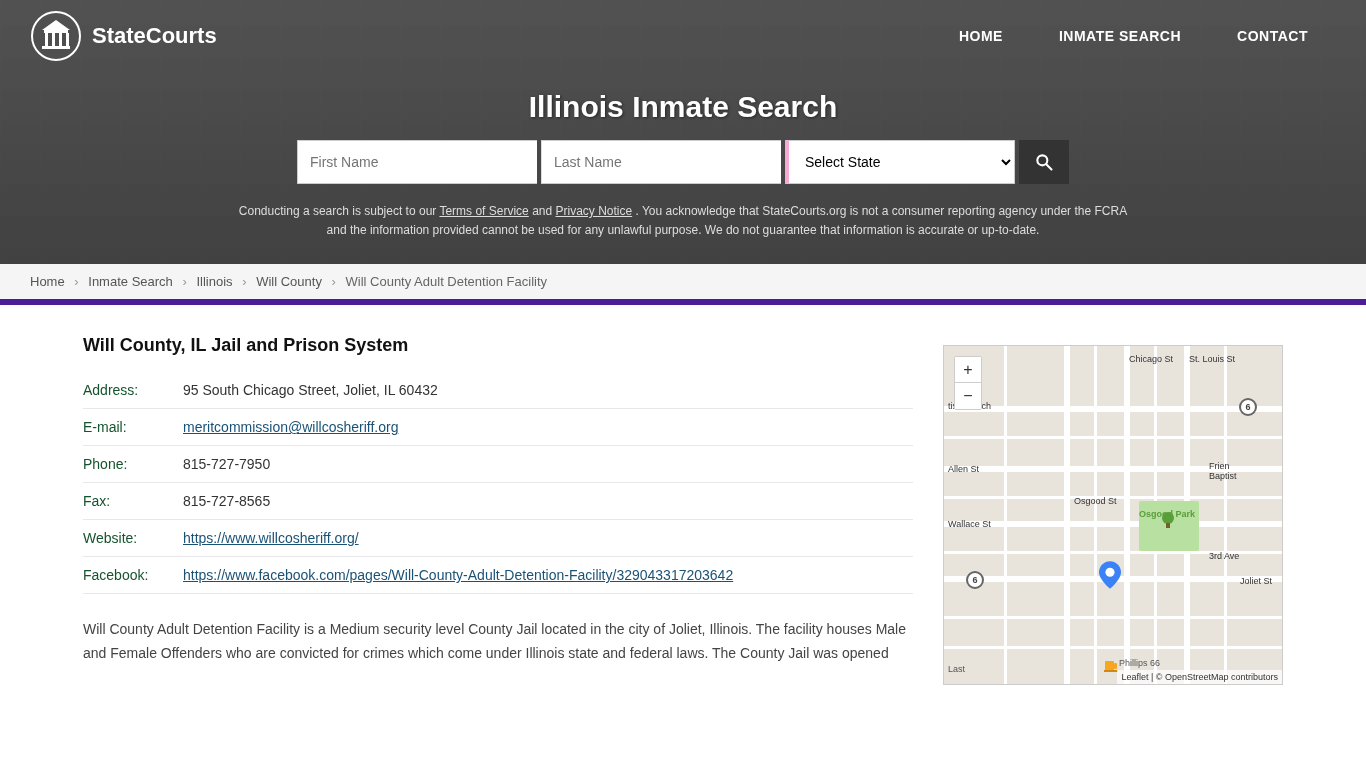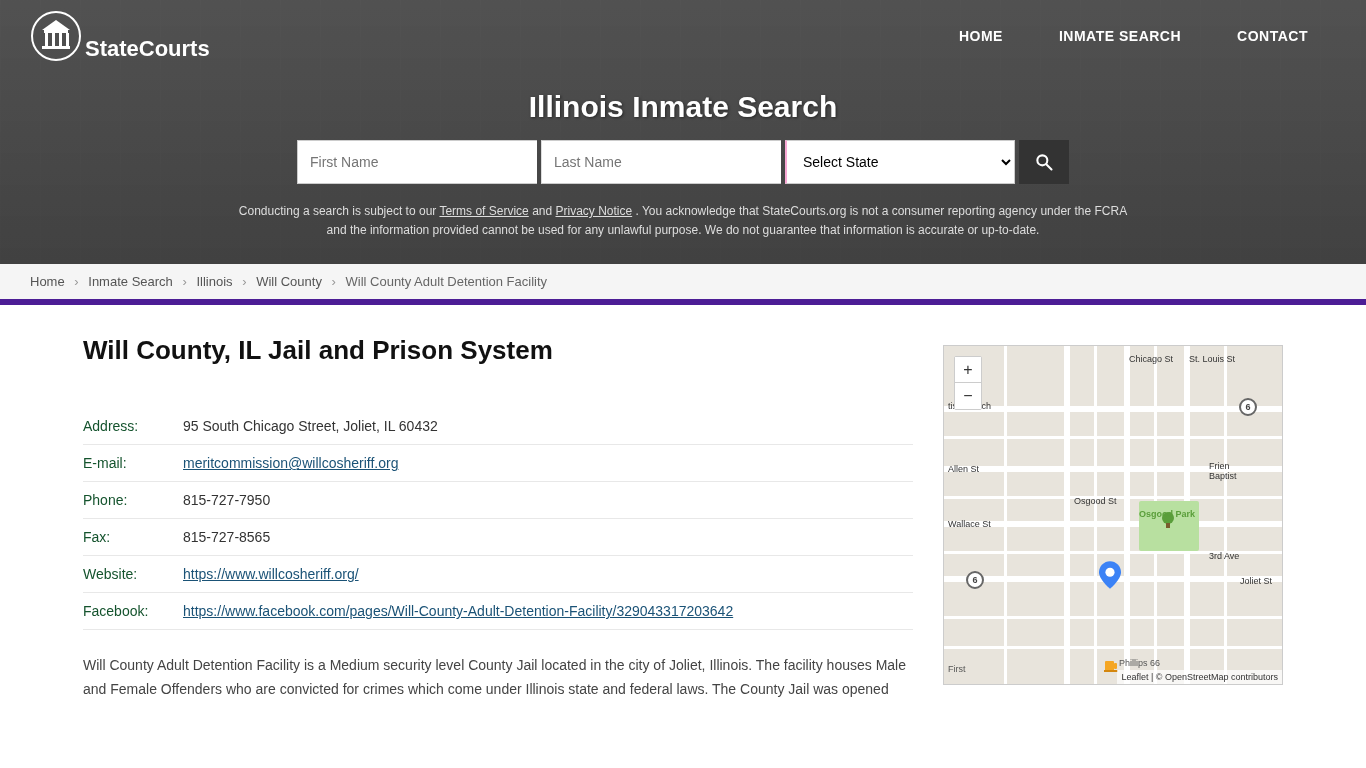--- a/index.html
+++ b/index.html
@@ -21,22 +21,22 @@
     .header-top {
       position: relative;
       display: flex;
       align-items: center;
       justify-content: space-between;
       padding: 10px 30px;
       z-index: 2;
     }
     .logo-area {
       display: flex;
-      align-items: flex-end;
-      gap: 3px;
+      align-items: center;
+      gap: 10px;
       color: #fff;
     }
     .logo-icon {
       width: 52px;
       height: 52px;
     }
     .logo-text {
       font-size: 22px;
       font-weight: bold;
       color: #fff;
@@ -77,21 +77,21 @@
     }
     .search-bar input, .search-bar select {
       height: 44px;
       border: 1px solid #ccc;
       font-size: 14px;
       padding: 0 12px;
       outline: none;
     }
     .search-bar .first-name { width: 240px; border-right: none; }
     .search-bar .last-name { width: 240px; border-right: none; border-left: 1px solid #ddd; }
-    .search-bar .state-select { width: 230px; background: #fff; cursor: pointer; appearance: auto; border-left: 2px solid #f9a8d4; }
+    .search-bar .state-select { width: 230px; background: #fff; cursor: pointer; appearance: auto; border-left: 4px solid #f9a8d4; }
     .search-btn {
       width: 50px;
       height: 44px;
       background: #333;
       border: none;
       cursor: pointer;
       display: flex;
       align-items: center;
       justify-content: center;
     }
@@ -120,24 +120,24 @@
     
     .main-content {
       max-width: 1280px;
       margin: 0 auto;
       padding: 30px 40px;
       display: flex;
       gap: 30px;
     }
     .info-section { flex: 1; }
     .page-heading {
-      font-size: 26px;
+      font-size: 18px;
       font-weight: bold;
       color: #111;
-      margin-bottom: 42px;
+      margin-bottom: 16px;
     }
     .info-table { width: 100%; border-collapse: collapse; }
     .info-table tr td {
       padding: 10px 0;
       border-bottom: 1px solid #e8e8e8;
       vertical-align: top;
     }
     .info-table tr td:first-child {
       color: #14532d;
       font-size: 14px;
@@ -446,21 +446,21 @@
       </svg>
 
       <div style="position:absolute;left:160px;top:312px;font-size:10px;color:#555;">
         <svg width="14" height="14" viewBox="0 0 14 14">
           <rect x="1" y="3" width="9" height="10" fill="#f5a623" rx="1"></rect>
           <rect x="10" y="5" width="3" height="6" fill="#f5a623" rx="1"></rect>
           <rect x="0" y="12" width="14" height="2" fill="#d4870e"></rect>
         </svg>
       </div>
       <div style="position:absolute;left:175px;top:312px;font-size:9px;color:#555;">Phillips 66</div>
-      <div style="position:absolute;left:4px;top:318px;font-size:9px;color:#555;">First</div>
+      <div style="position:absolute;left:4px;top:318px;font-size:9px;color:#555;">Last</div>
 
       <div class="map-zoom">
         <button>+</button>
         <button>−</button>
       </div>
 
       <div class="leaflet-attribution">Leaflet | © OpenStreetMap contributors</div>
     </div>
   </div>
 </div>

